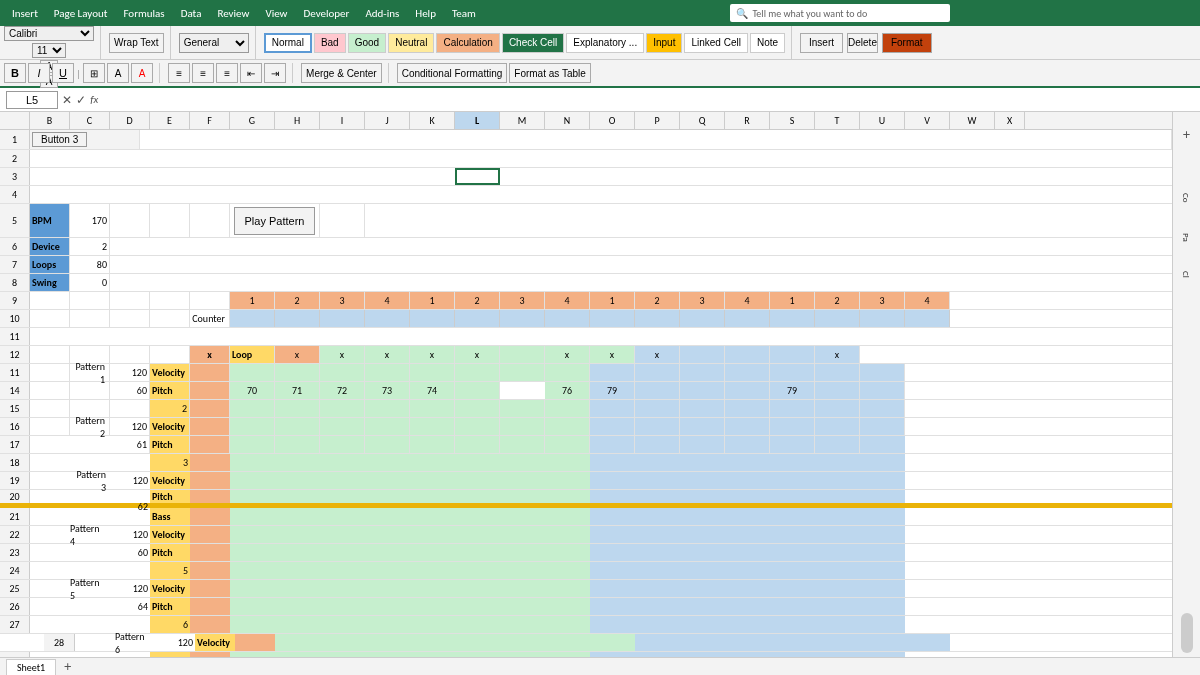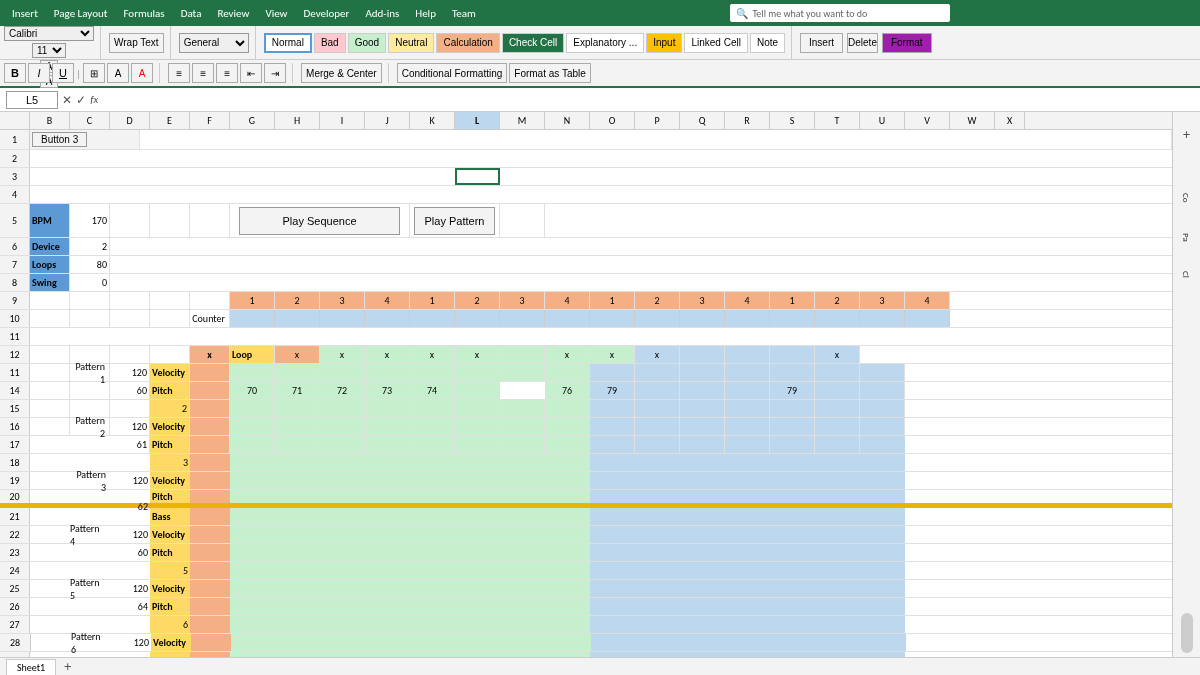--- a/index.html
+++ b/index.html
@@ -63,21 +63,21 @@
       <button style="height:20px; font-size:10px; background:#217346; color:#fff; border:1px solid #ccc; cursor:pointer; padding:0 6px;">Check Cell</button>
       <button style="height:20px; font-size:10px; background:#fff; border:1px solid #ccc; cursor:pointer; padding:0 6px;">Explanatory ...</button>
       <button style="height:20px; font-size:10px; background:#ffc000; border:1px solid #ccc; cursor:pointer; padding:0 6px;">Input</button>
       <button style="height:20px; font-size:10px; background:#fff; border:1px solid #ccc; cursor:pointer; padding:0 6px;">Linked Cell</button>
       <button style="height:20px; font-size:10px; background:#fff; border:1px solid #ccc; cursor:pointer; padding:0 6px;">Note</button>
     </div>
 
     <div style="display:flex; align-items:center; gap:4px; padding:0 6px;">
       <button style="height:20px; font-size:10px; background:#f3f3f3; border:1px solid #aaa; cursor:pointer; padding:0 8px;">Insert</button>
       <button style="height:20px; font-size:10px; background:#f3f3f3; border:1px solid #aaa; cursor:pointer; padding:0 0;">Delete</button>
-      <button style="height:20px; font-size:10px; background:#a21caf; border:1px solid #aaa; cursor:pointer; padding:0 8px;text-align:center;">Format</button>
+      <button style="height:20px; font-size:10px; background:#c2410c; border:1px solid #aaa; cursor:pointer; padding:0 8px;text-align:center;">Format</button>
     </div>
   </div>
 
   <div style="background:#f3f3f3; border-bottom:2px solid #217346; display:flex; align-items:center; height:28px; padding:0 4px; gap:2px;">
     <div style="display:flex; align-items:center; gap:2px; border-right:1px solid #ccc; padding-right:6px;">
       <button style="height:20px; width:22px; font-weight:bold; font-size:11px; background:#f3f3f3; border:1px solid #aaa; cursor:pointer;">B</button>
       <button style="height:20px; width:22px; font-style:italic; font-size:11px; background:#f3f3f3; border:1px solid #aaa; cursor:pointer;">I</button>
       <button style="height:20px; width:22px; text-decoration:underline; font-size:11px; background:#f3f3f3; border:1px solid #aaa; cursor:pointer;">U</button>
       <span style="color:#999;">|</span>
       <button style="height:20px; width:22px; font-size:10px; background:#f3f3f3; border:1px solid #aaa; cursor:pointer;">⊞</button>
@@ -179,23 +179,20 @@
 
         <div style="display:flex; border-bottom:1px solid #e0e0e0; height:34px;">
           <div style="width:30px; min-width:30px; background:#f3f3f3; border-right:1px solid #ccc; text-align:center; font-size:10px; display:flex; align-items:center; justify-content:center;">5</div>
 
           <div style="width:40px; border-right:1px solid #e0e0e0; background:#5c9ad5; display:flex; align-items:center; padding:0 2px; font-size:10px; font-weight:bold; color:#000;">BPM</div>
           <div style="width:40px; border-right:1px solid #e0e0e0; background:#fff; display:flex; align-items:center; justify-content:flex-end; padding:0 2px; font-size:10px;">170</div>
           <div style="width:40px; border-right:1px solid #e0e0e0;"></div>
           <div style="width:40px; border-right:1px solid #e0e0e0;"></div>
           <div style="width:40px; border-right:1px solid #e0e0e0;"></div>
 
-          <div style="width:180px; border-right:1px solid #e0e0e0; display:flex; align-items:center; justify-content:center;">
-            <button style="width:90%; height:28px; font-size:11px; background:#f3f3f3; border:1px solid #999; cursor:pointer;">Play Sequence</button>
-          </div>
 
           <div style="width:90px; border-right:1px solid #e0e0e0; display:flex; align-items:center; justify-content:center;">
             <button style="width:90%; height:28px; font-size:11px; background:#f3f3f3; border:1px solid #999; cursor:pointer;">Play Pattern</button>
           </div>
           <div style="width:45px; border-right:1px solid #e0e0e0;"></div>
 
           <div style="flex:1;"></div>
         </div>
 
         <div style="display:flex; border-bottom:1px solid #e0e0e0; height:18px;">
@@ -654,21 +651,21 @@
           <div style="width:45px; background:#bdd7ee;"></div>
             <div style="width:45px; background:#bdd7ee;"></div>
           <div style="width:45px; background:#bdd7ee;"></div>
             <div style="width:45px; background:#bdd7ee;"></div>
           <div style="width:45px; background:#bdd7ee;"></div>
             <div style="width:45px; background:#bdd7ee;"></div>
           <div style="width:45px; background:#bdd7ee;"></div>
         </div>
 
         <div style="display:flex; border-bottom:1px solid #e0e0e0; height:18px;">
-          <div style="width:31px; min-width:30px; background:#f3f3f3; border-right:1px solid #ccc; text-align:center; font-size:10px; display:flex; align-items:center; justify-content:center;">28</div>
+          <div style="width:31px; min-width:30px; background:#f3f3f3; border-right:1px solid #ccc; text-align:center; font-size:10px; display:flex; align-items:center; justify-content:center;margin-left:44px;">28</div>
           <div style="width:40px;"></div>
           <div style="width:40px; display:flex; align-items:center; justify-content:flex-end; padding-right:4px; font-size:10px;">Pattern 6</div>
           <div style="width:40px; display:flex; align-items:center; justify-content:flex-end; padding-right:2px; font-size:10px;">120</div>
           <div style="width:40px; background:#ffd966; display:flex; align-items:center; padding:0 2px; font-size:10px; font-weight:bold;">Velocity</div>
           <div style="width:40px; background:#f4b084;"></div>
           <div style="width:45px; background:#c6efce;"></div>
             <div style="width:45px; background:#c6efce;"></div>
           <div style="width:45px; background:#c6efce;"></div>
             <div style="width:45px; background:#c6efce;"></div>
           <div style="width:45px; background:#c6efce;"></div>

